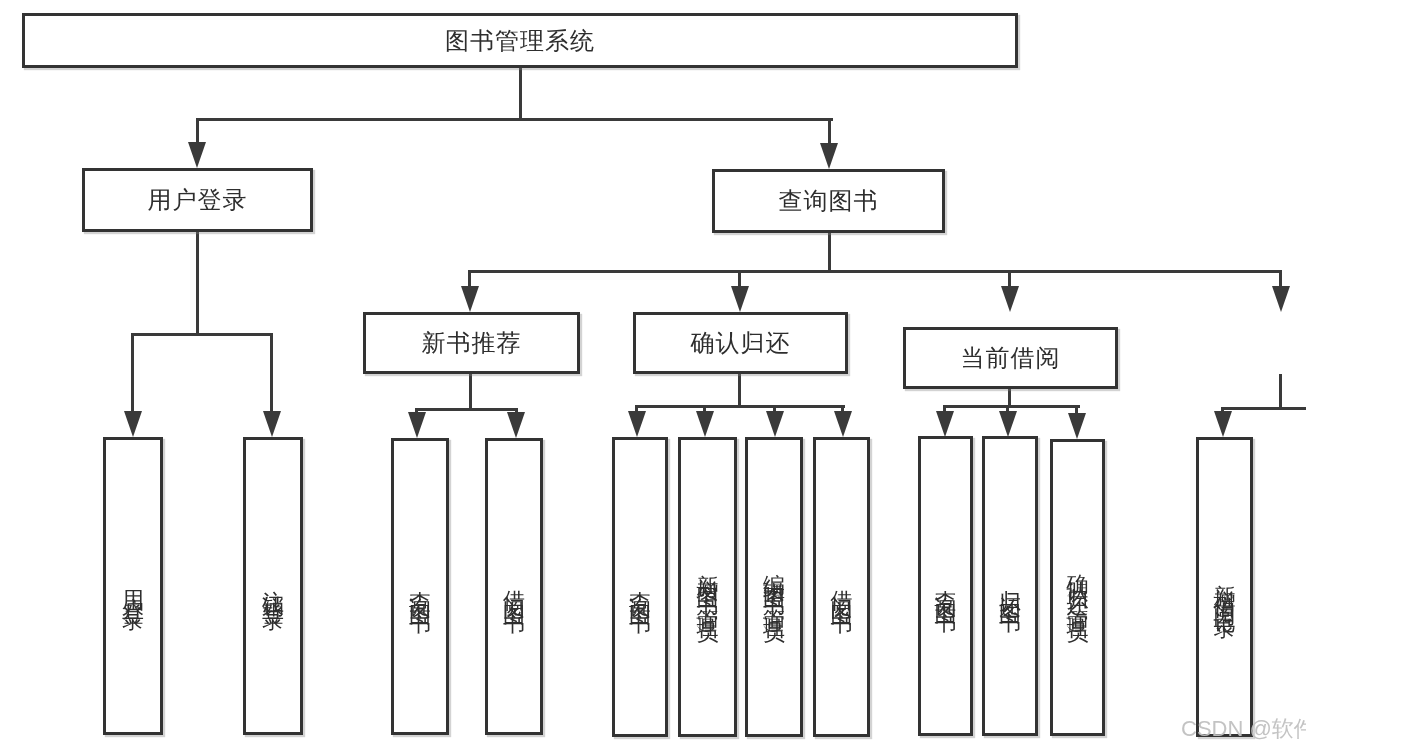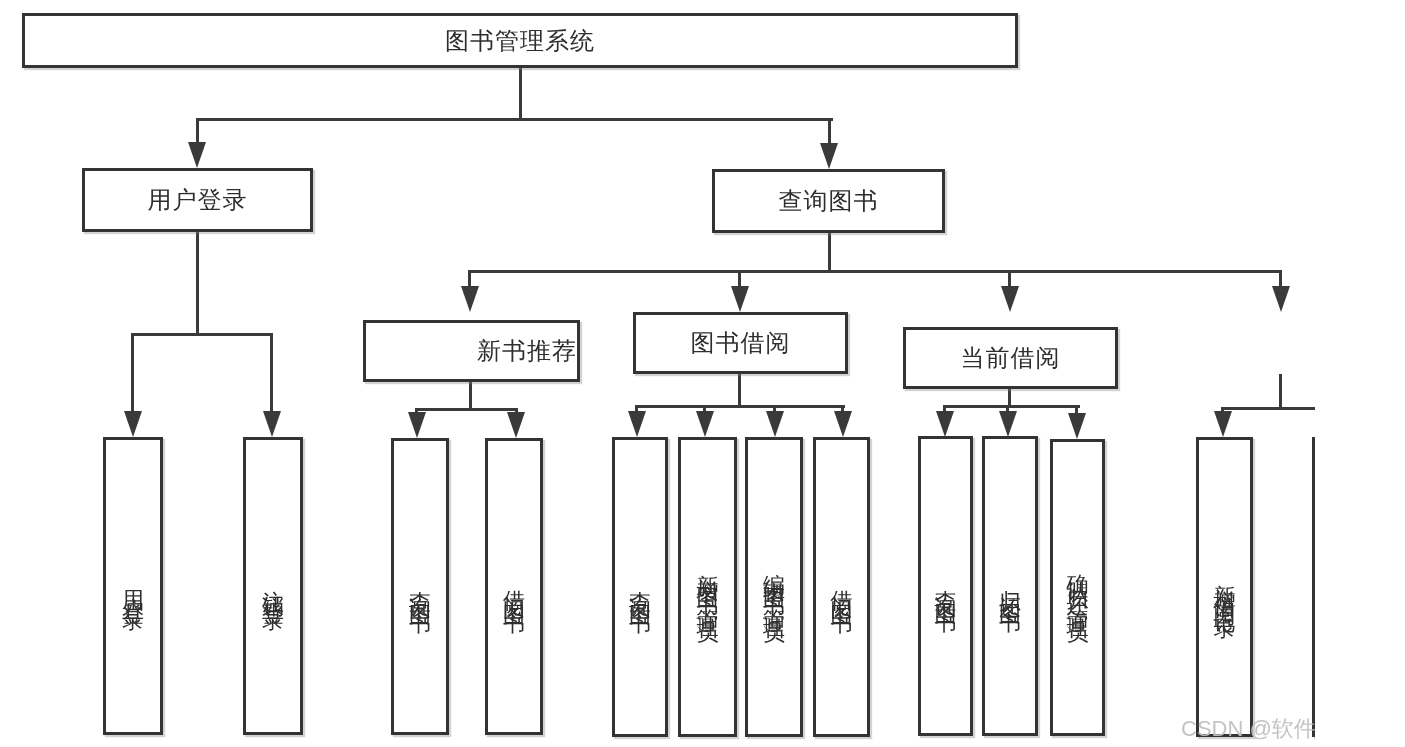--- a/index.html
+++ b/index.html
@@ -1,18 +1,18 @@
 <!DOCTYPE html>
 <html><head>
 <meta charset="utf-8">
 <style>
   html,body{margin:0;padding:0;background:#fff;}
   .canvas{
     position:relative;width:1306px;height:747px;background:#ffffff;overflow:hidden;
-    font-family:"Liberation Sans","DejaVu Sans",sans-serif;color:#2e2e2e;padding-left:9px;
+    font-family:"Liberation Sans","DejaVu Sans",sans-serif;color:#2e2e2e;
   }
   .box{
     position:absolute;box-sizing:border-box;border:3px solid #333333;background:#ffffff;
     display:flex;align-items:center;justify-content:center;
     font-size:24px;color:#2e2e2e;letter-spacing:1px;
     box-shadow:2px 2px 1px rgba(130,130,130,0.35);
     z-index:2;
   }
   .leaf span{
     writing-mode:vertical-rl;text-orientation:mixed;
@@ -63,25 +63,25 @@
   <div class="ln" style="left:468px;top:270px;width:814px;height:3px;"></div>
   <div class="ln" style="left:468px;top:270px;width:3px;height:18px;"></div>
   <div class="arr" style="left:461px;top:286px;"></div>
   <div class="ln" style="left:738px;top:270px;width:3px;height:18px;"></div>
   <div class="arr" style="left:731px;top:286px;"></div>
   <div class="ln" style="left:1008px;top:270px;width:3px;height:18px;"></div>
   <div class="arr" style="left:1001px;top:286px;"></div>
   <div class="ln" style="left:1279px;top:270px;width:3px;height:18px;"></div>
   <div class="arr" style="left:1272px;top:286px;"></div>
 
-  <div class="box" style="left:363px;top:320px;width:217px;height:62px;justify-content:flex-end;">
+  <div class="box" style="left:363px;top:312px;width:217px;height:62px;">
     <span>新书推荐</span>
   </div>
   <div class="box" style="left:633px;top:312px;width:215px;height:62px;">
-    <span>图书借阅</span>
+    <span>确认归还</span>
   </div>
   <div class="box" style="left:903px;top:327px;width:215px;height:62px;">
     <span>当前借阅</span>
   </div>
 
   <div class="ln" style="left:469px;top:374px;width:3px;height:36px;"></div>
   <div class="ln" style="left:415px;top:408px;width:103px;height:3px;"></div>
   <div class="ln" style="left:415px;top:408px;width:3px;height:7px;"></div>
   <div class="arr" style="left:408px;top:412px;"></div>
   <div class="ln" style="left:515px;top:408px;width:3px;height:7px;"></div>

